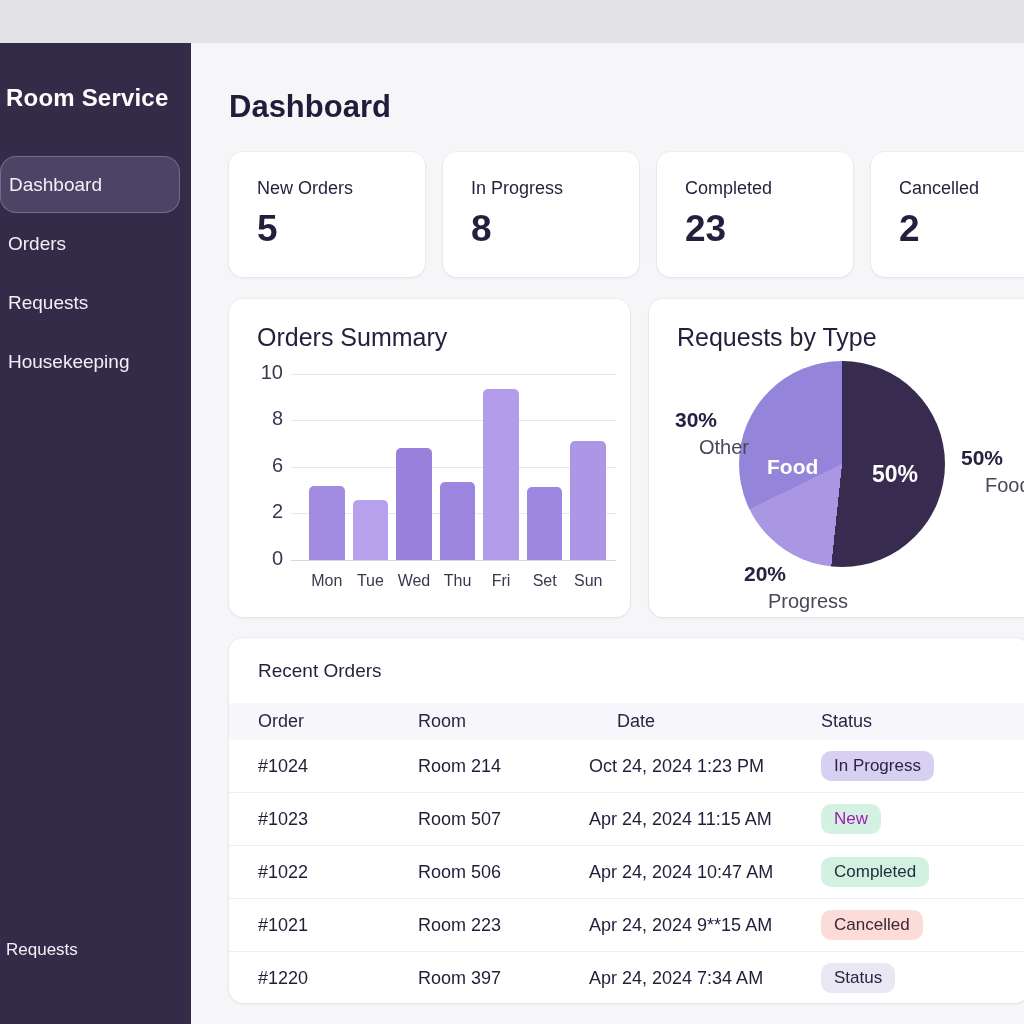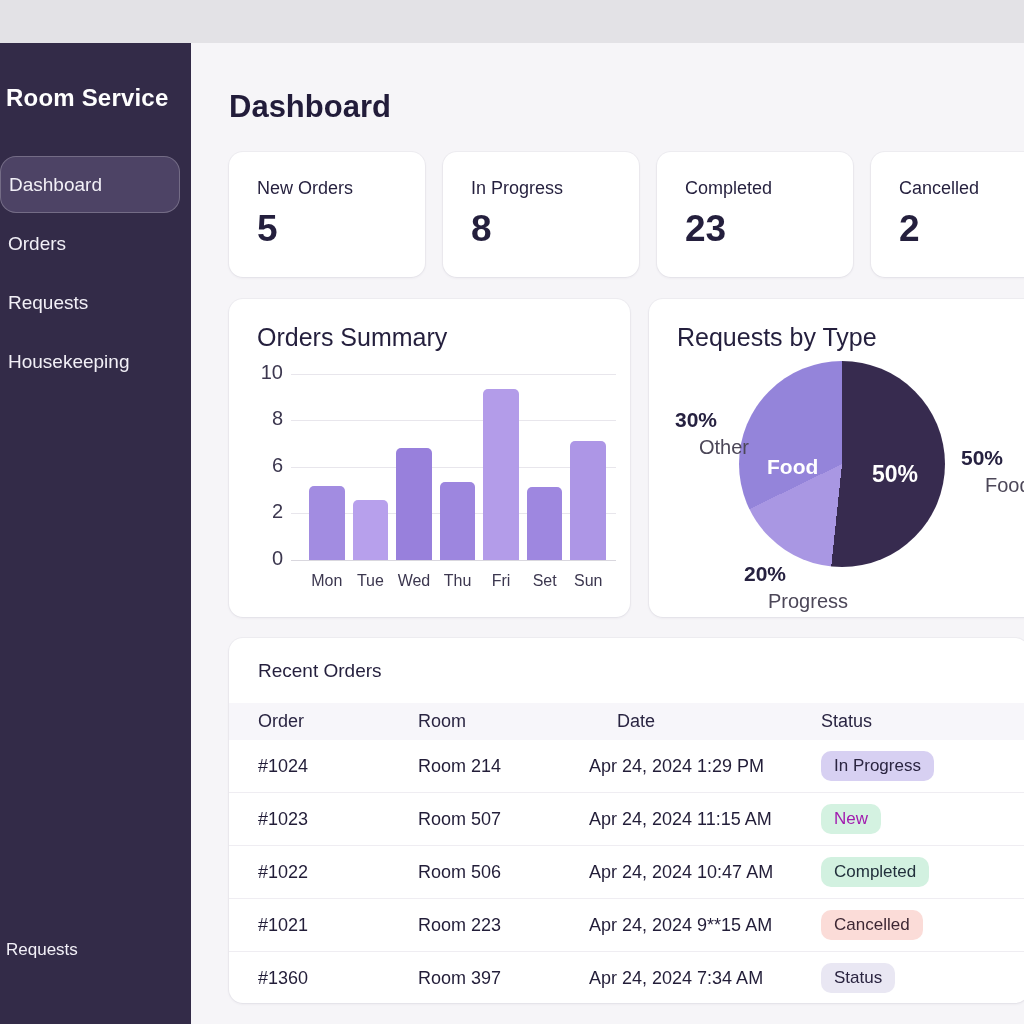--- a/index.html
+++ b/index.html
@@ -213,21 +213,21 @@
     <div class="thead">
       <span>Order</span>
       <span>Room</span>
       <span class="c-date">Date</span>
       <span>Status</span>
     </div>
 
     <div class="trow">
       <span>#1024</span>
       <span>Room 214</span>
-      <span>Apr 24, 2024 1:29 PM</span>
+      <span>Oct 24, 2024 1:23 PM</span>
       <span><span class="badge inprogress">In Progress</span></span>
     </div>
     <div class="trow">
       <span>#1023</span>
       <span>Room 507</span>
       <span>Apr 24, 2024 11:15 AM</span>
       <span><span class="badge new">New</span></span>
     </div>
     <div class="trow">
       <span>#1022</span>
@@ -235,19 +235,19 @@
       <span>Apr 24, 2024 10:47 AM</span>
       <span><span class="badge completed">Completed</span></span>
     </div>
     <div class="trow">
       <span>#1021</span>
       <span>Room 223</span>
       <span>Apr 24, 2024 9**15 AM</span>
       <span><span class="badge cancelled">Cancelled</span></span>
     </div>
     <div class="trow">
-      <span>#1360</span>
+      <span>#1220</span>
       <span>Room 397</span>
       <span>Apr 24, 2024 7:34 AM</span>
       <span><span class="badge neutral">Status</span></span>
     </div>
   </section>
 </main>
 
 </body></html>

